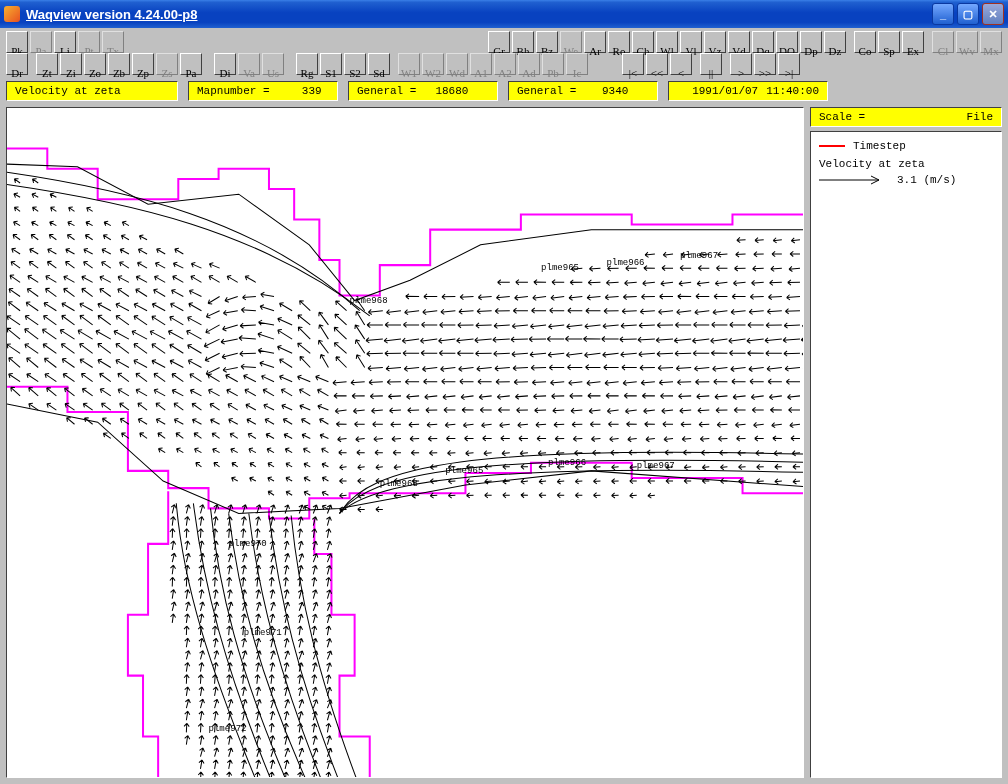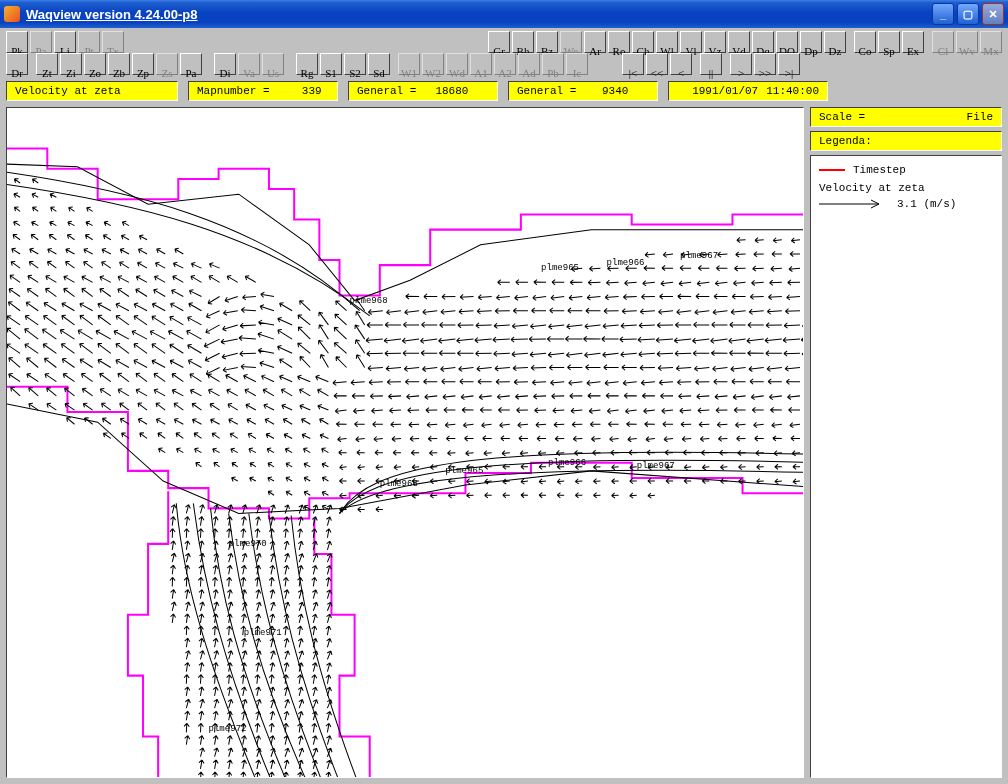--- a/index.html
+++ b/index.html
@@ -1289,23 +1289,20 @@
         <text x="200" y="615">plme972</text>
       </g>
     </svg>
   </div>
 
   <div class="side">
     <div class="field">
       <span>Scale =</span>
       <span>File</span>
     </div>
-    <div class="field">
-      <span>Legenda:</span>
-    </div>
     <div class="legend-box">
       <div class="legend-row">
         <div class="opt-line"></div>
         <span>Timestep</span>
       </div>
       <div style="margin-bottom:4px;">Velocity at zeta</div>
       <div class="legend-row">
         <div class="vec-arrow">
           <svg viewBox="0 0 70 12">
               <line x1="0" y1="6" x2="60" y2="6" stroke="#000"></line>

